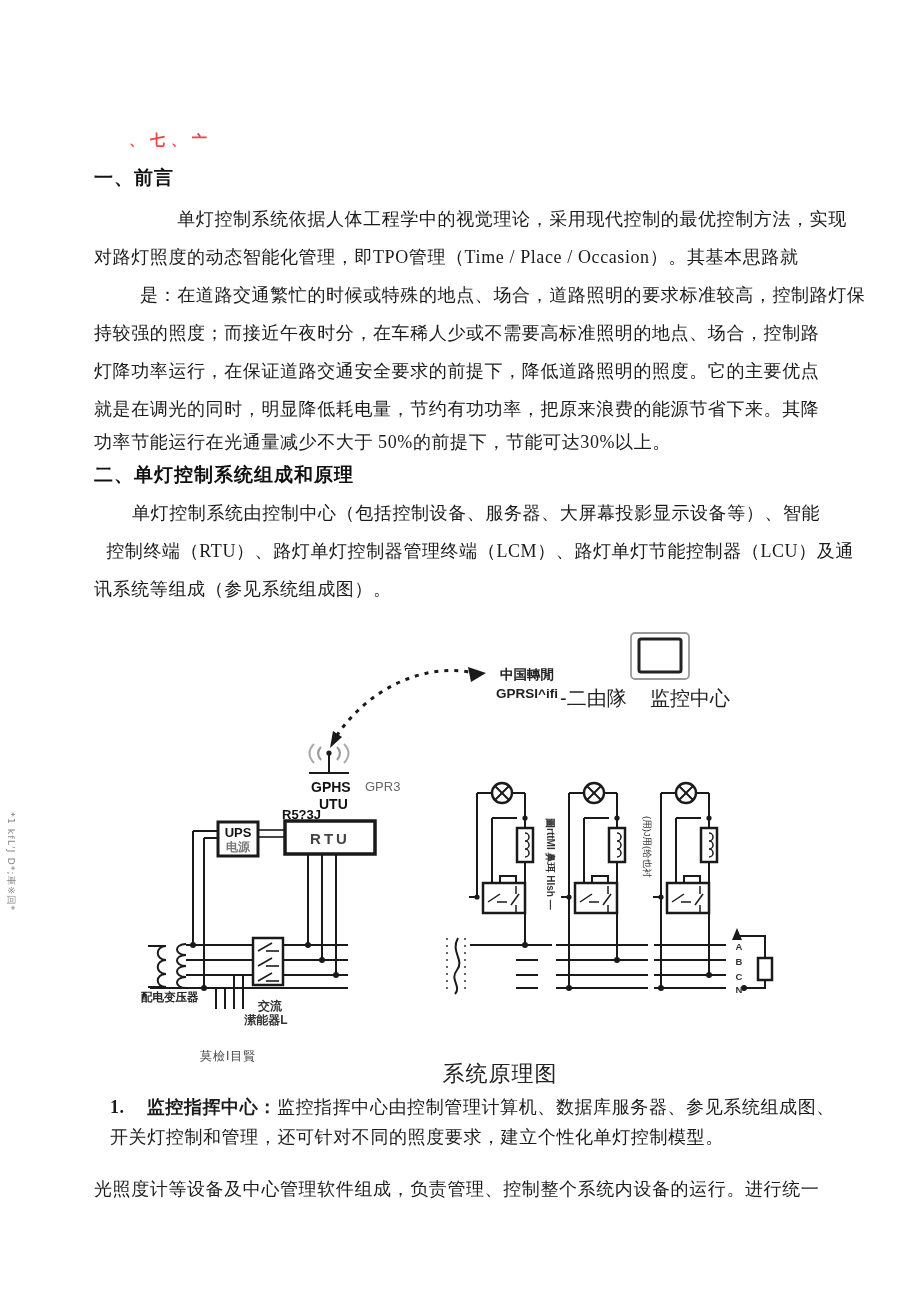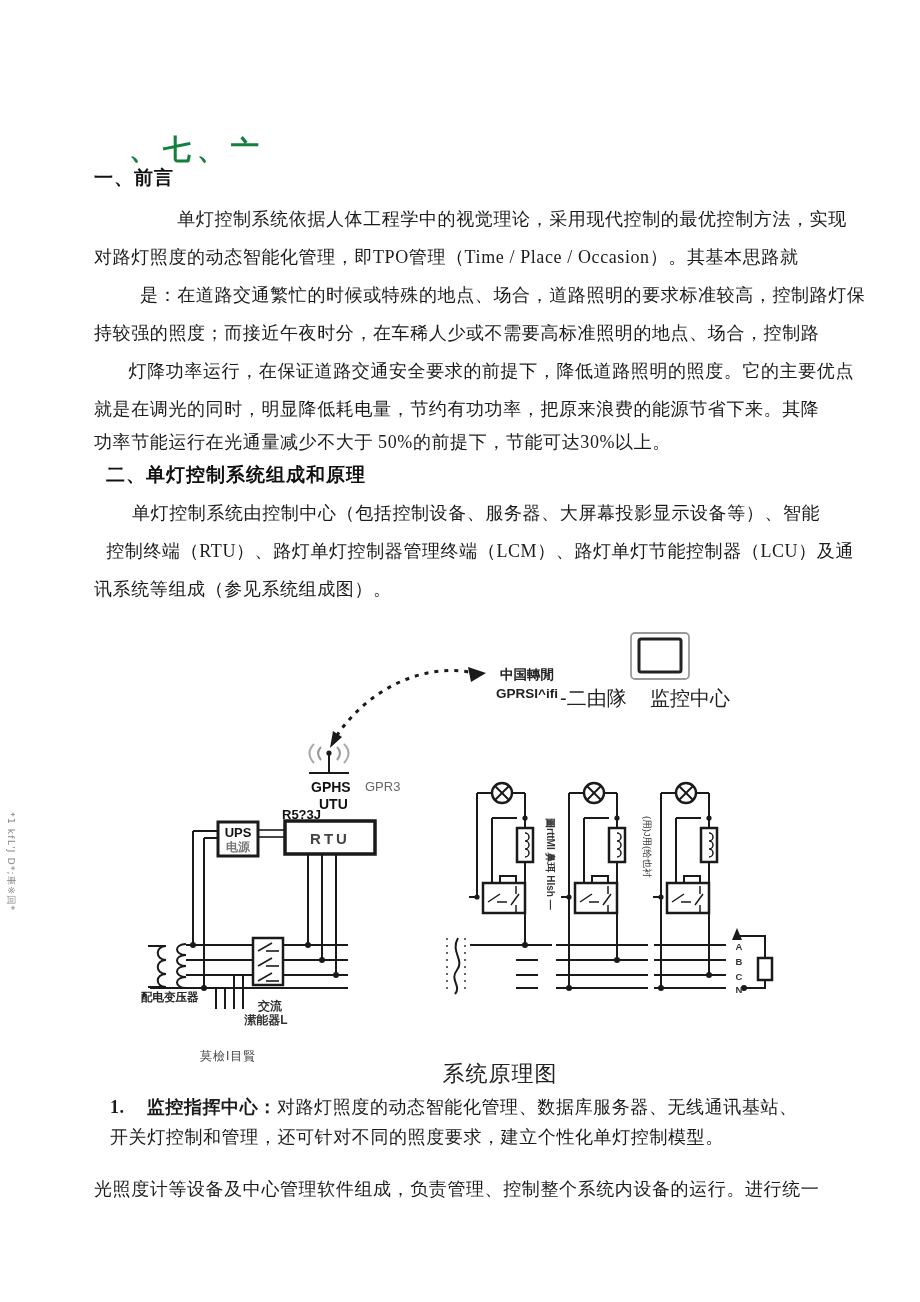--- a/index.html
+++ b/index.html
@@ -4,22 +4,22 @@
 <style>
   html,body{margin:0;padding:0;background:#ffffff;}
   body{width:920px;height:1302px;position:relative;overflow:hidden;
        font-family:"Liberation Serif","DejaVu Serif",serif;color:#1b1b1b;}
   .abs{position:absolute;}
   .tline{position:absolute;left:94px;width:760px;font-size:18px;
          letter-spacing:0.6px;white-space:nowrap;color:#1b1b1b;}
   .tline.indent{left:132px;}
   .heading{position:absolute;left:94px;font-size:19px;font-weight:700;
            letter-spacing:1px;white-space:nowrap;color:#111;}
-  .introline{position:absolute;left:129px;top:131px;font-size:28px;
-             font-weight:600;letter-spacing:6px;color:#15803d;}
+  .introline{position:absolute;left:129px;top:131px;font-size:15px;
+             font-weight:600;letter-spacing:6px;color:#ef4444;}
   .caption{position:absolute;left:80px;top:1059px;width:840px;
            text-align:center;font-size:22px;letter-spacing:1px;color:#222;}
   .item-num{font-weight:700;margin-right:22px;}
   .item-title{font-weight:700;}
   .margin-note{position:absolute;left:17px;top:812px;font-size:9.5px;
                color:#888;font-family:"DejaVu Sans",sans-serif;
                transform:rotate(90deg);transform-origin:0 0;
                white-space:nowrap;letter-spacing:1px;}
   svg text{font-family:"Liberation Sans","DejaVu Sans",sans-serif;}
 </style>
@@ -29,25 +29,25 @@
 <div class="margin-note">*1 kfL'J D*;車※回*</div>
 
 <div class="introline">、七、亠</div>
 
 <div class="heading" style="top:165px;">一、前言</div>
 
 <div class="tline indent" style="top:207px;text-align:center;">单灯控制系统依据人体工程学中的视觉理论，采用现代控制的最优控制方法，实现</div>
 <div class="tline" style="top:245px;">对路灯照度的动态智能化管理，即TPO管理（Time / Place / Occasion）。其基本思路就</div>
 <div class="tline" style="top:283px;margin-left:46px;">是：在道路交通繁忙的时候或特殊的地点、场合，道路照明的要求标准较高，控制路灯保</div>
 <div class="tline" style="top:321px;">持较强的照度；而接近午夜时分，在车稀人少或不需要高标准照明的地点、场合，控制路</div>
-<div class="tline" style="top:359px;text-align:right;">灯降功率运行，在保证道路交通安全要求的前提下，降低道路照明的照度。它的主要优点</div>
+<div class="tline" style="top:359px;">灯降功率运行，在保证道路交通安全要求的前提下，降低道路照明的照度。它的主要优点</div>
 <div class="tline" style="top:397px;">就是在调光的同时，明显降低耗电量，节约有功功率，把原来浪费的能源节省下来。其降</div>
 <div class="tline" style="top:430px;">功率节能运行在光通量减少不大于 50%的前提下，节能可达30%以上。</div>
 
-<div class="heading" style="top:462px;margin-left:12px;">二、单灯控制系统组成和原理</div>
+<div class="heading" style="top:462px;">二、单灯控制系统组成和原理</div>
 
 <div class="tline indent" style="top:501px;">单灯控制系统由控制中心（包括控制设备、服务器、大屏幕投影显示设备等）、智能</div>
 <div class="tline" style="top:539px;text-align:right;">控制终端（RTU）、路灯单灯控制器管理终端（LCM）、路灯单灯节能控制器（LCU）及通</div>
 <div class="tline" style="top:577px;">讯系统等组成（参见系统组成图）。</div>
 
 <svg class="abs" style="left:0;top:620px;" width="920" height="470" viewBox="0 0 920 470" xmlns="http://www.w3.org/2000/svg">
   <g stroke="#1a1a1a" stroke-width="2" fill="none">
 
     <g>
       <path d="M 478 54 C 425 40 365 70 334 120" stroke-dasharray="4 6" stroke-width="3"></path>
@@ -263,16 +263,16 @@
   <text transform="translate(644,196) rotate(90)" font-size="9.5" fill="#333">(用)J用(给也衬</text>
   <text x="739" y="330" text-anchor="middle" font-size="9.5" font-weight="bold" fill="#333">A</text>
   <text x="739" y="345" text-anchor="middle" font-size="9.5" font-weight="bold" fill="#333">B</text>
   <text x="739" y="360" text-anchor="middle" font-size="9.5" font-weight="bold" fill="#333">C</text>
   <text x="739" y="373" text-anchor="middle" font-size="9.5" font-weight="bold" fill="#333">N</text>
 </svg>
 
 <div class="caption">系统原理图</div>
 
 <div class="tline" style="top:1095px;left:110px;">
-  <span class="item-num">1.</span><span class="item-title">监控指挥中心：</span><span>对路灯照度的动态智能化管理、数据库服务器、无线通讯基站、</span>
+  <span class="item-num">1.</span><span class="item-title">监控指挥中心：</span><span>监控指挥中心由控制管理计算机、数据库服务器、参见系统组成图、</span>
 </div>
 <div class="tline" style="top:1133px;margin-top:44px;">光照度计等设备及中心管理软件组成，负责管理、控制整个系统内设备的运行。进行统一</div>
 <div class="tline" style="top:1125px;margin-left:16px;">开关灯控制和管理，还可针对不同的照度要求，建立个性化单灯控制模型。</div>
 
 </body></html>

